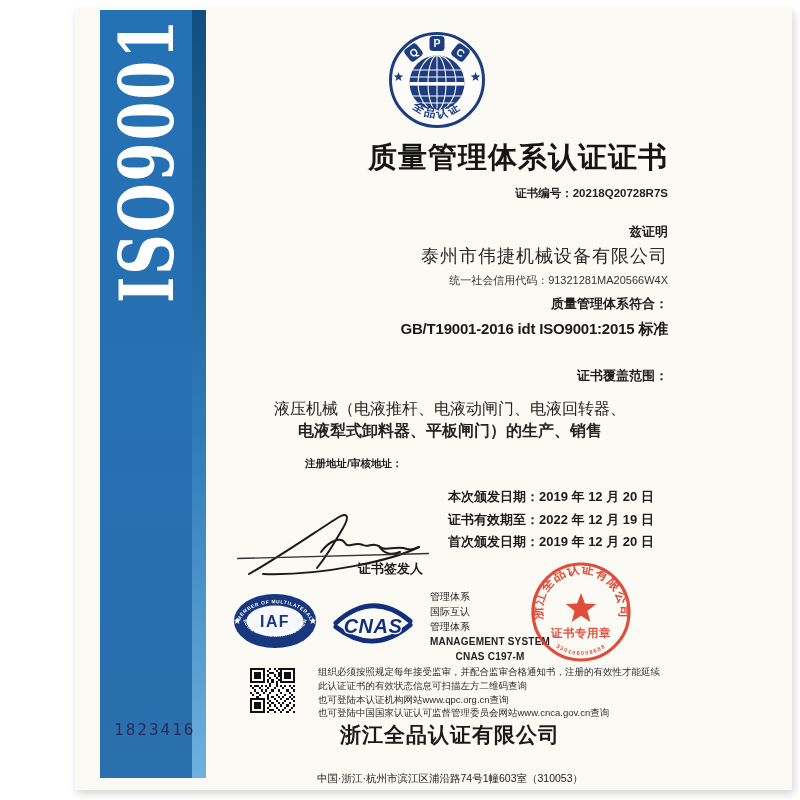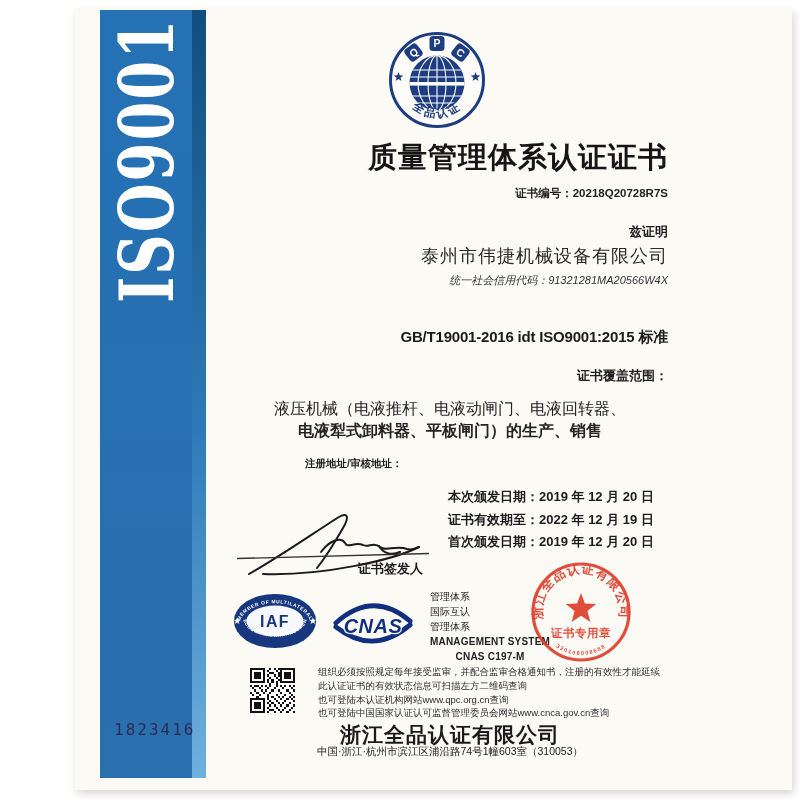--- a/index.html
+++ b/index.html
@@ -16,34 +16,34 @@
         font-family:"DejaVu Serif",serif;font-weight:bold;font-size:56px;letter-spacing:2px;color:#fff;}
   .band-serial{position:absolute;left:14px;top:710px;font-family:"DejaVu Sans Mono",monospace;
         font-size:16px;letter-spacing:2px;color:#2c2c55;}
   .abs{position:absolute;}
   .cx{position:absolute;left:123px;width:470px;text-align:right;}
   .cx2{position:absolute;left:140px;width:470px;text-align:center;}
   .title{top:130px;font-size:29px;font-weight:bold;letter-spacing:1px;color:#151515;}
   .certno{top:178px;font-size:11.5px;font-weight:bold;color:#222;}
   .certify{top:215px;font-size:13px;font-weight:bold;}
   .company{top:236px;font-size:18px;letter-spacing:1px;color:#2a2a2a;}
-  .creditcode{top:265px;font-size:11px;color:#333;font-style:italic;}
+  .creditcode{top:265px;font-size:11px;color:#333;}
   .sysline{top:287px;font-size:13px;font-weight:bold;}
-  .gbline{top:320px;font-size:15px;font-weight:bold;letter-spacing:-0.2px;color:#1b1b1b;}
+  .gbline{top:312px;font-size:15px;font-weight:bold;letter-spacing:-0.2px;color:#1b1b1b;}
   .scopetitle{top:359px;font-size:13px;font-weight:bold;}
   .scope1{top:391px;font-size:16px;font-weight:normal;color:#242424;}
   .scope2{top:413px;font-size:16px;font-weight:bold;color:#242424;}
   .addr{left:230px;top:449px;font-size:10.5px;font-weight:bold;}
   .dates{left:373px;top:478px;font-size:13px;font-weight:bold;line-height:22.5px;color:#1b1b1b;}
   .sig-label{left:228px;top:552px;width:120px;text-align:right;font-size:13px;font-weight:bold;}
   .accred{left:355px;top:581px;font-size:10px;line-height:15px;color:#222;}
   .accred .en{font-weight:bold;font-size:10px;letter-spacing:.2px;text-align:center;}
   .notes{left:243px;top:657px;font-size:9.5px;line-height:13.8px;color:#2b2b2b;}
   .foot-co{top:713px;font-size:21px;font-weight:bold;letter-spacing:1px;color:#1a1a1a;}
-  .foot-ad{top:737px;font-size:10.5px;color:#222;}
+  .foot-ad{top:764px;font-size:10.5px;color:#222;}
   svg{display:block;}
 </style>
 </head>
 <body>
 
 <div class="paper">
 
   <div class="band">
     <div class="band-edge"></div>
     <div class="band-label">ISO9001</div>
@@ -95,20 +95,21 @@
   <div class="cx certno">
     <span>证书编号：</span><span>20218Q20728R7S</span>
   </div>
 
   <div class="cx certify">兹证明</div>
   <div class="cx company">泰州市伟捷机械设备有限公司</div>
   <div class="cx creditcode">
     <span>统一社会信用代码：</span><span>91321281MA20566W4X</span>
   </div>
 
+  <div class="cx sysline">质量管理体系符合：</div>
   <div class="cx gbline">GB/T19001-2016 idt ISO9001:2015 标准</div>
 
   <div class="cx scopetitle">证书覆盖范围：</div>
   <div class="cx2 scope1">液压机械（电液推杆、电液动闸门、电液回转器、</div>
   <div class="cx2 scope2">电液犁式卸料器、平板闸门）的生产、销售</div>
 
   <div class="abs addr">注册地址/审核地址：</div>
 
   <div class="abs dates">
     <div><span>本次颁发日期：</span><span>2019 年 12 月 20 日</span></div>

